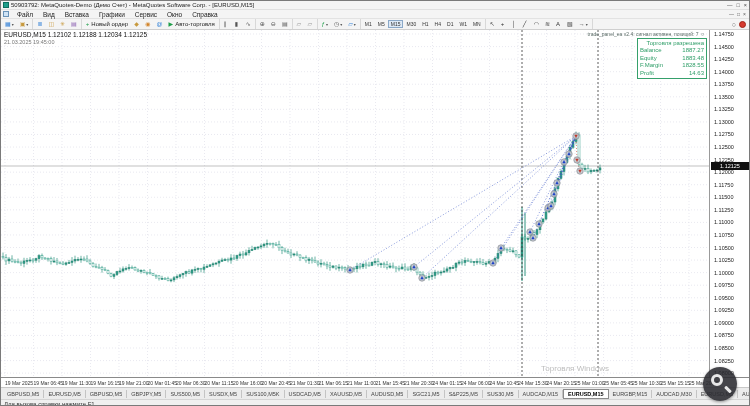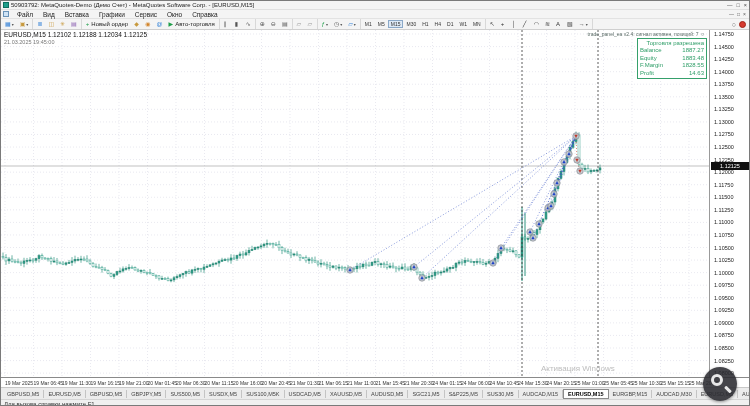--- a/index.html
+++ b/index.html
@@ -840,21 +840,21 @@
             <span>F.Margin</span>
             <span>1828.55</span>
           </div>
           <div class="prow">
             <span>Profit</span>
             <span>14.63</span>
           </div>
         </div>
     </div>
 
-    <div class="watermark">Активация Windows</div>
+    <div class="watermark">Торговля Windows</div>
   </div>
 
   <div class="timebar" id="timebar">
       <span class="time-label" style="left: 4px;">19 Mar 2025</span>
       <span class="time-label" style="left: 32.5px;">19 Mar 06:45</span>
       <span class="time-label" style="left: 61px;">19 Mar 11:30</span>
       <span class="time-label" style="left: 89.5px;">19 Mar 16:15</span>
       <span class="time-label" style="left: 118px;">19 Mar 21:00</span>
       <span class="time-label" style="left: 146.5px;">20 Mar 01:45</span>
       <span class="time-label" style="left: 175px;">20 Mar 06:30</span>

